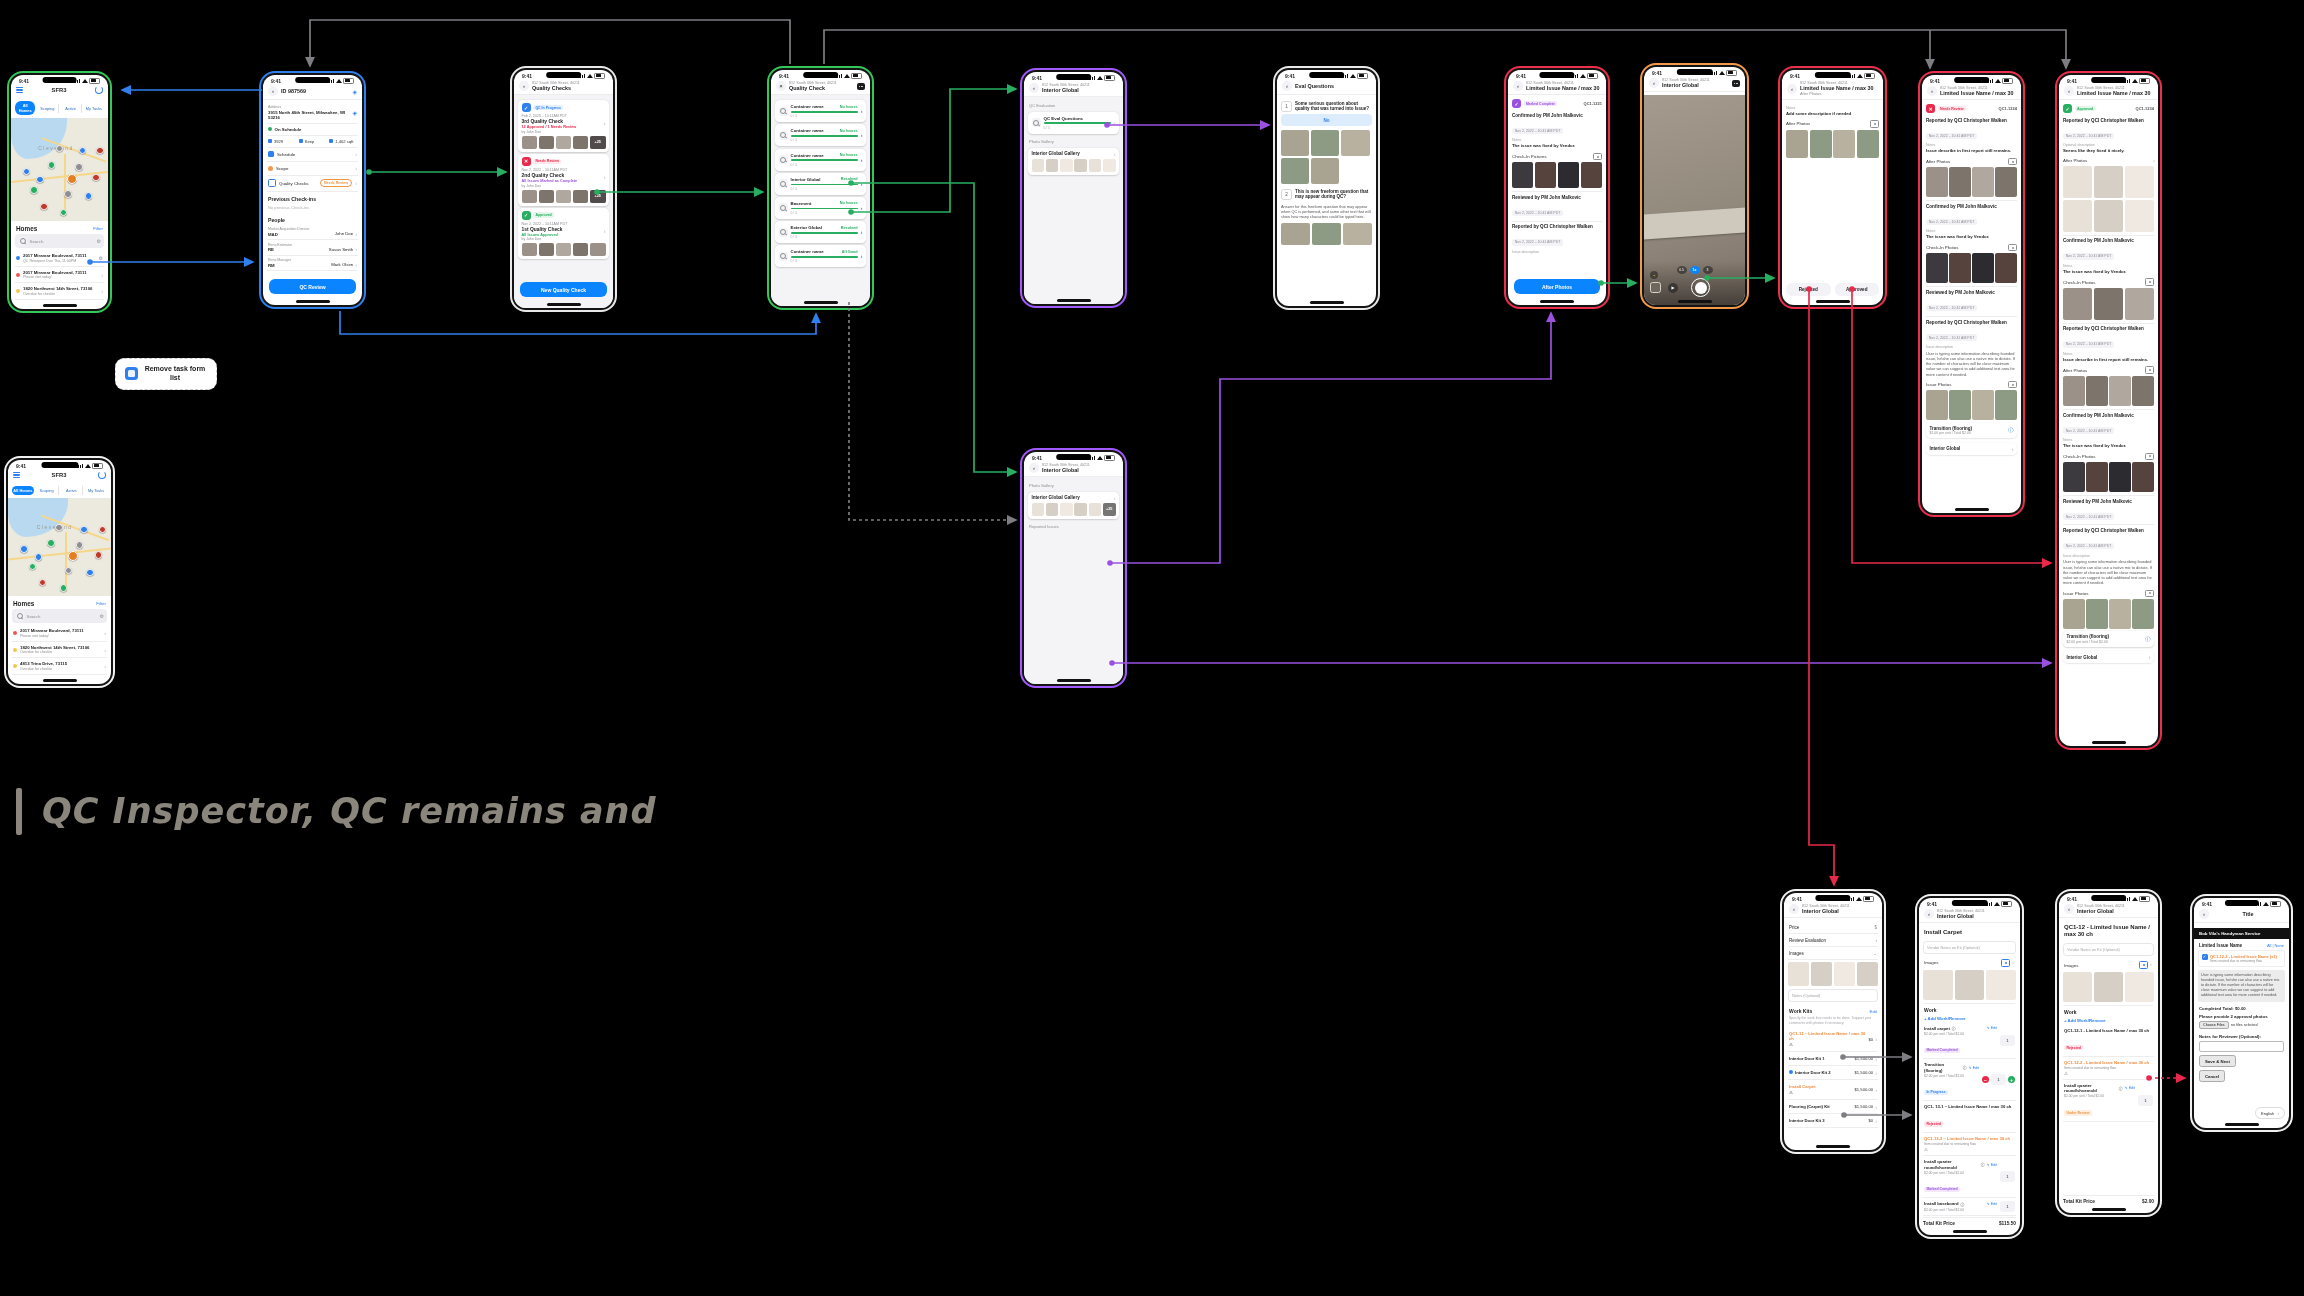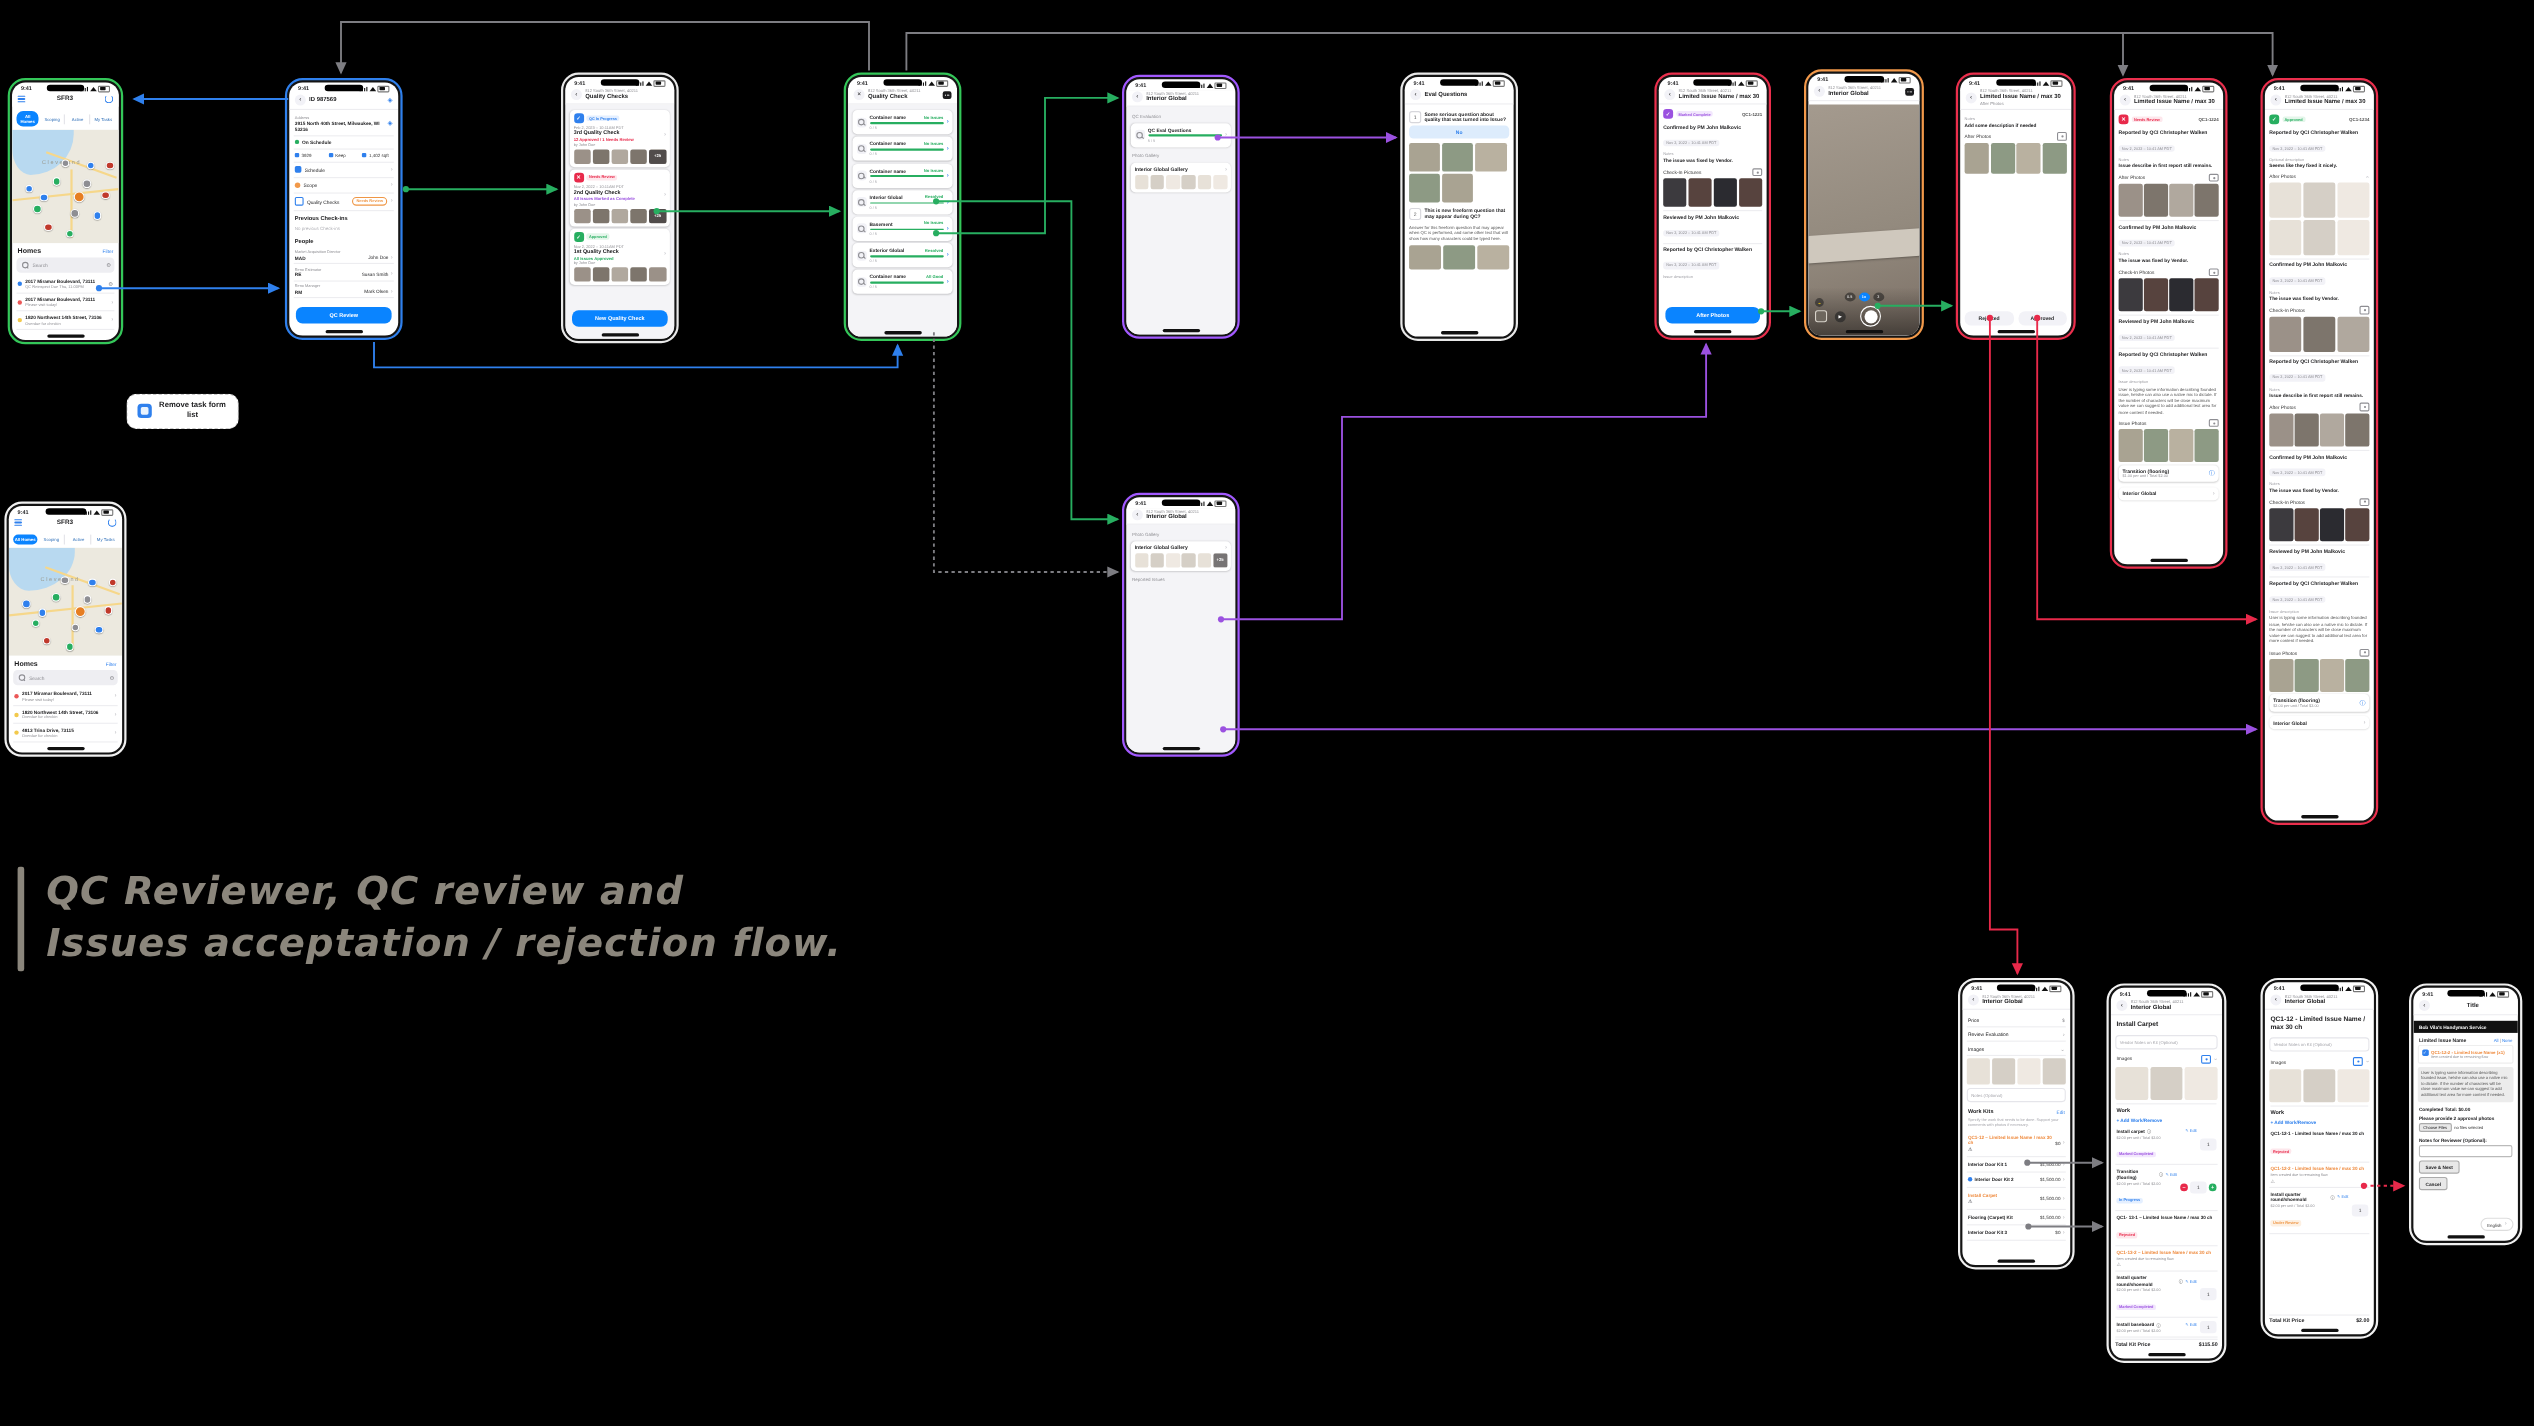--- a/index.html
+++ b/index.html
@@ -1701,17 +1701,16 @@
     </div>
 
   <div class="note" style="left:115px;top:358px;">
     <span class="note-ic"></span>
     <span class="note-t">Remove task form list</span>
   </div>
 
   <div class="caption">
     <span class="cap-bar"></span>
     <span class="cap-text">
-      <span>QC Reviewer, QC review and</span><br>
-      <span>Issues acceptation / rejection flow.</span>
+      <span>QC Inspector, QC remains and</span><br>
     </span>
   </div>
 </div>
 
 </body></html>

